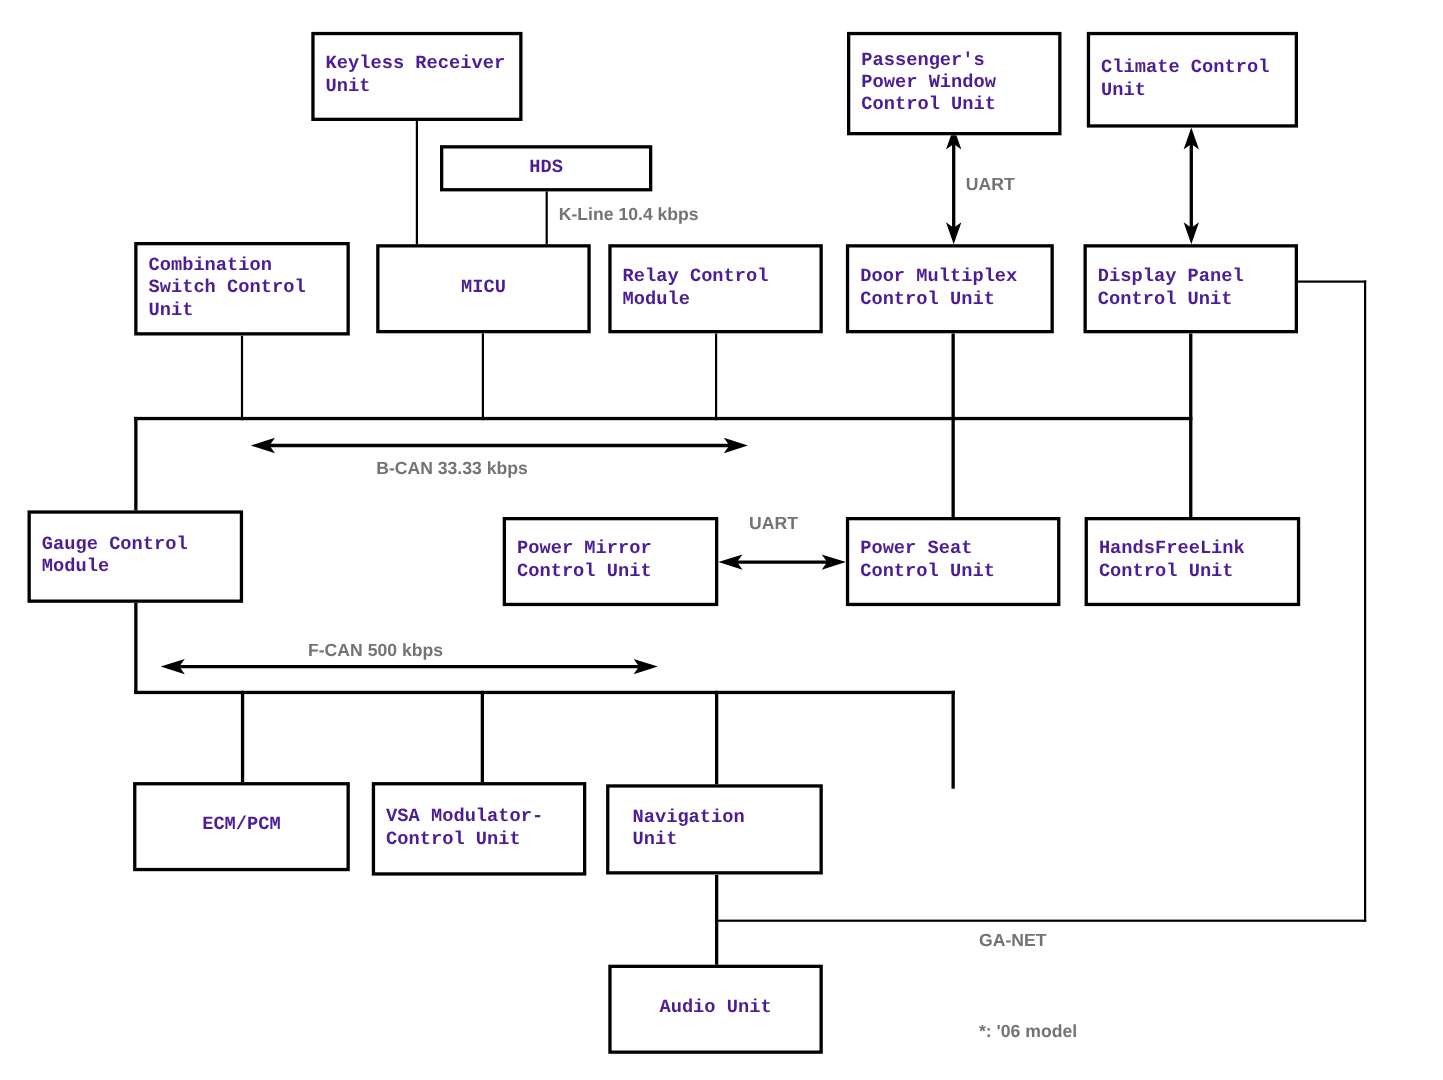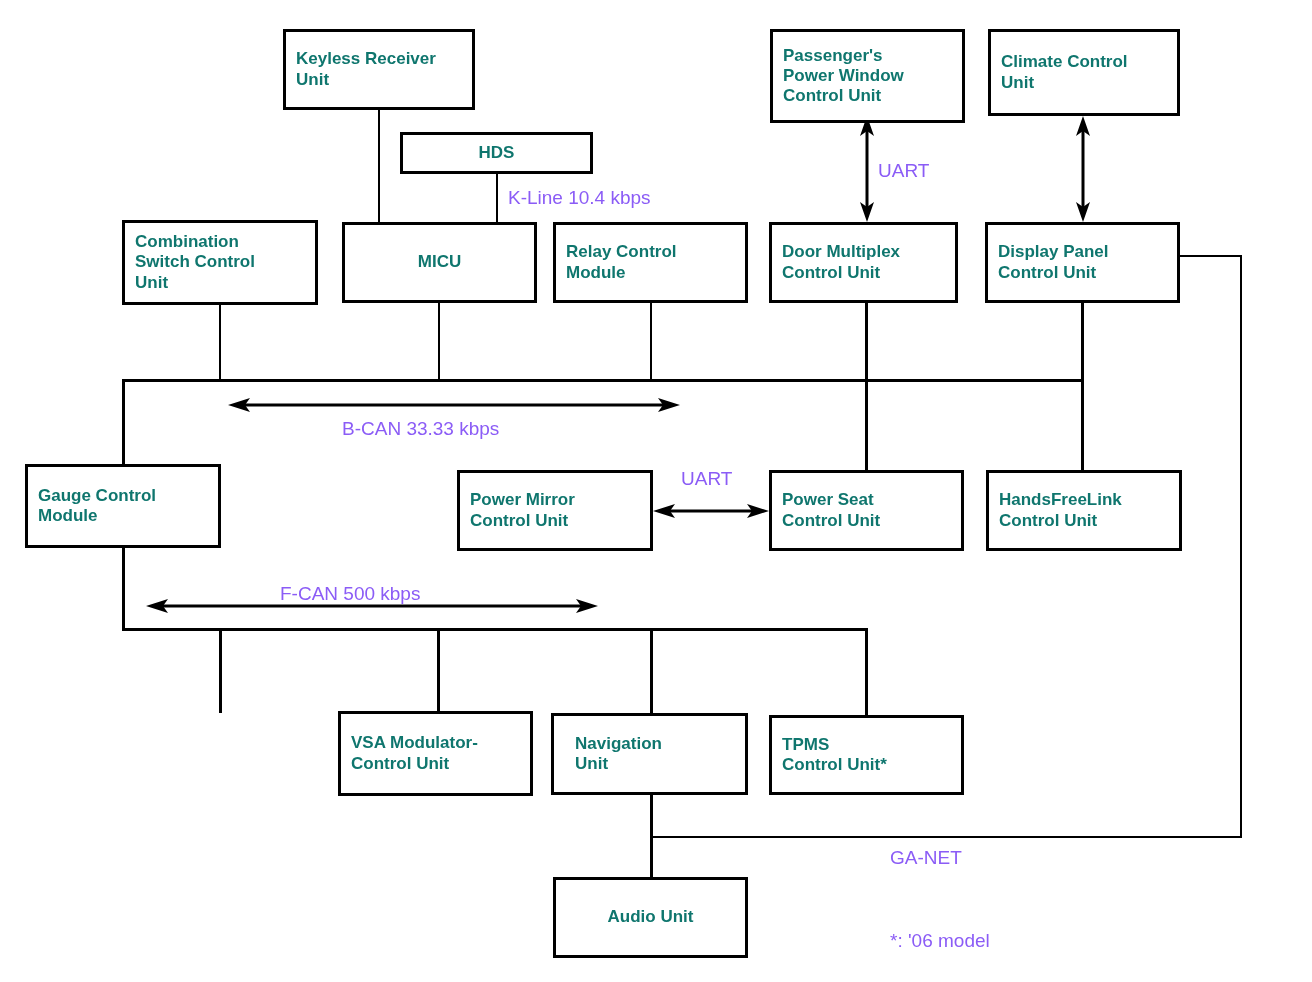--- a/index.html
+++ b/index.html
@@ -7,25 +7,25 @@
     position:relative;width:1312px;height:982px;background:#ffffff;
     font-family:"Liberation Sans", sans-serif;
     -webkit-font-smoothing:none;
   }
   .box{
     position:absolute;box-sizing:border-box;
     border:3px solid #000;background:#fff;
     display:flex;align-items:center;
     padding:0 10px;
     font-weight:bold;font-size:17px;line-height:1.18;
-    color:#0f766e;white-space:pre-line;z-index:5;
+    color:#4c1d95;white-space:pre-line;z-index:5;font-family:Liberation Mono, monospace;
   }
   .box.center{justify-content:center;text-align:center;}
   .lbl{
-    position:absolute;font-weight:normal;font-size:19px;color:#8b5cf6;
+    position:absolute;font-weight:bold;font-size:16px;color:#737373;
     white-space:nowrap;z-index:6;
   }
   .hline{position:absolute;background:#000;height:3px;z-index:2;}
   .vline{position:absolute;background:#000;width:3px;z-index:2;}
   .hthin{position:absolute;background:#000;height:2px;z-index:2;}
   .vthin{position:absolute;background:#000;width:2px;z-index:2;}
   .arrowsvg{position:absolute;z-index:4;}
 </style>
 </head>
 <body>
@@ -64,29 +64,28 @@
 
   <div class="box" style="left:457px;top:470px;width:196px;height:81px;">Power Mirror
 Control Unit</div>
 
   <div class="box" style="left:769px;top:470px;width:195px;height:81px;">Power Seat
 Control Unit</div>
 
   <div class="box" style="left:986px;top:470px;width:196px;height:81px;">HandsFreeLink
 Control Unit</div>
 
+  <div class="box center" style="left:121px;top:711px;width:197px;height:81px;">ECM/PCM</div>
 
   <div class="box" style="left:338px;top:711px;width:195px;height:85px;">VSA Modulator-
 Control Unit</div>
 
   <div class="box" style="left:551px;top:713px;width:197px;height:82px;padding-left:21px;">Navigation
 Unit</div>
 
-  <div class="box" style="left:769px;top:715px;width:195px;height:80px;">TPMS
-Control Unit*</div>
 
   <div class="box center" style="left:553px;top:877px;width:195px;height:81px;">Audio Unit</div>
 
   <div class="vthin" style="left:378px;top:110px;height:113px;"></div>
 
   <div class="vthin" style="left:496px;top:173px;height:50px;"></div>
 
   <div class="lbl" style="left:508px;top:187px;">K-Line 10.4 kbps</div>
 
   <svg class="arrowsvg" style="left:858px;top:116px;width:18px;height:106px;" viewBox="0 0 18 106">

